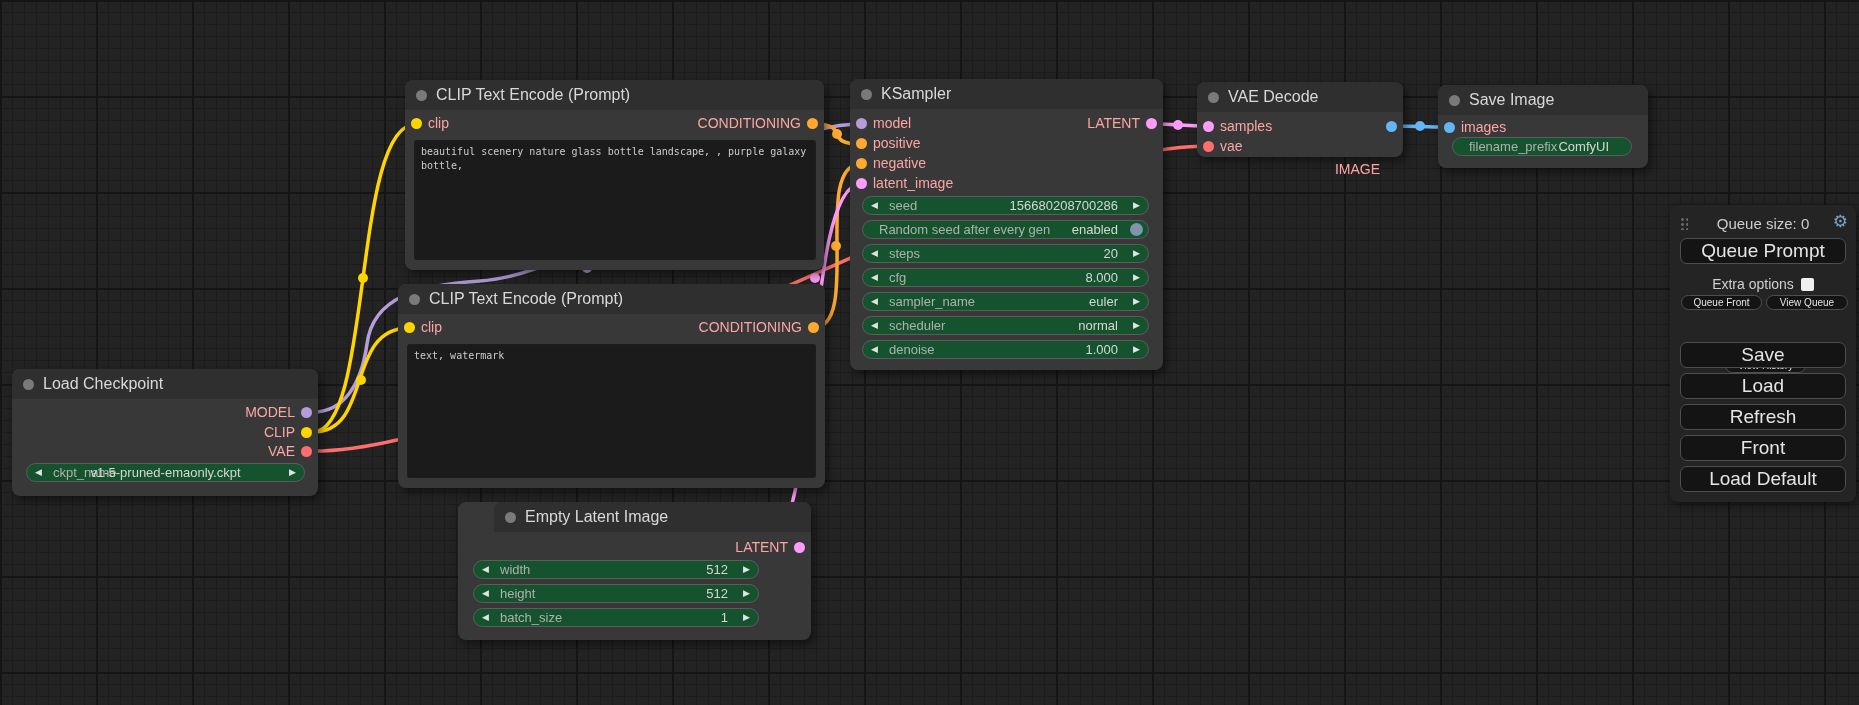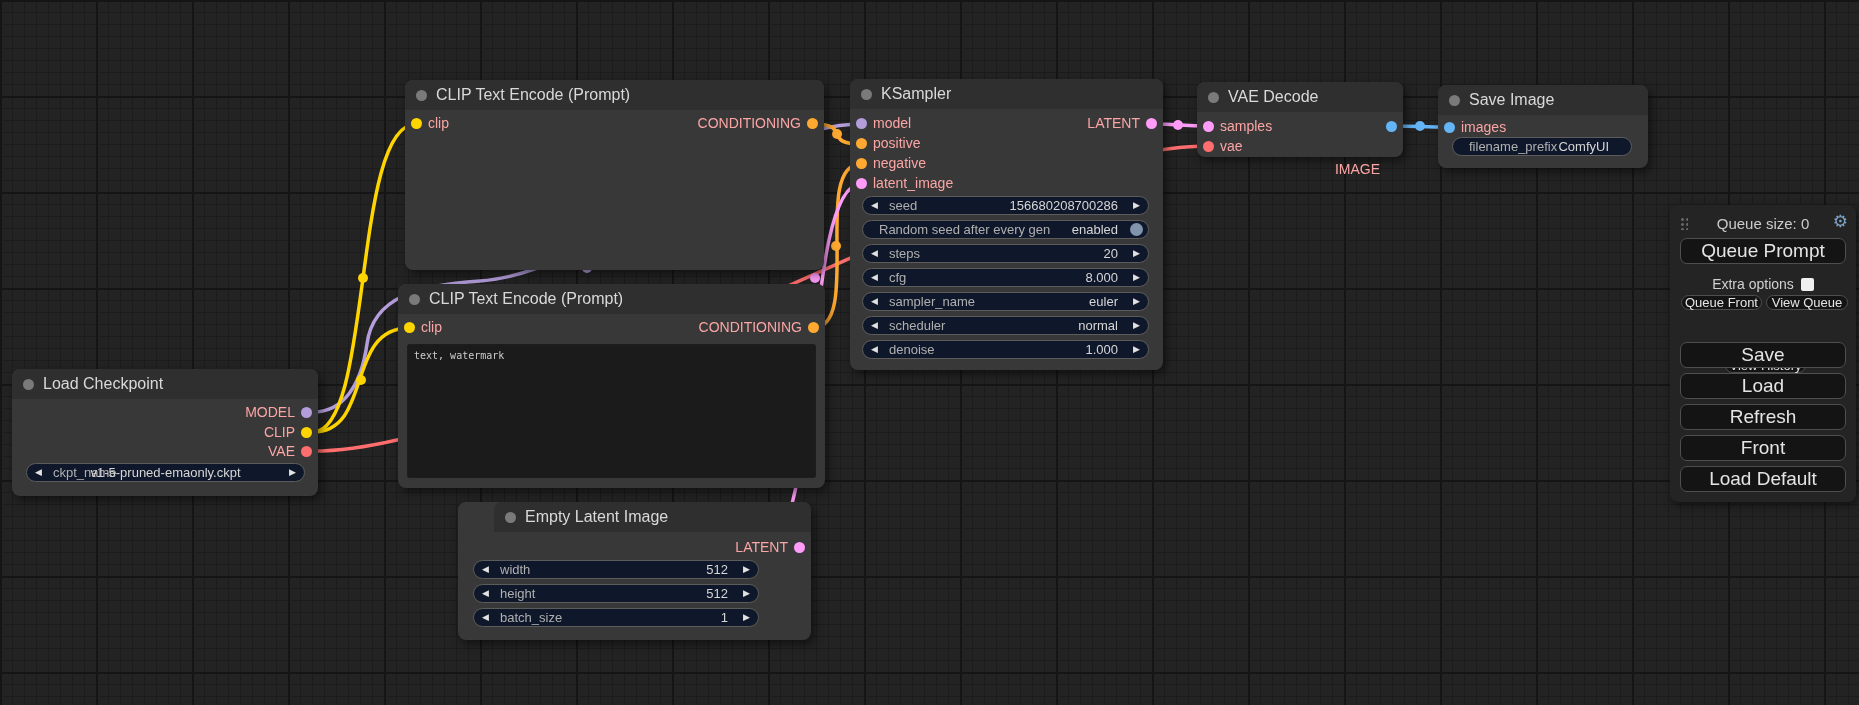--- a/index.html
+++ b/index.html
@@ -20,40 +20,40 @@
   .node-title{height:30px;background:#2f2f2f;border-radius:8px 8px 0 0;
     display:flex;align-items:center;gap:9px;padding-left:11px;
     font-size:16px;color:#d9d9d9;white-space:nowrap;}
   .title-dot{width:11px;height:11px;border-radius:50%;background:#7a7a7a;flex:0 0 auto;}
   .port{position:absolute;width:11px;height:11px;border-radius:50%;}
   .port.in{left:6px;}
   .port.out{right:6px;}
   .plabel{position:absolute;font-size:14px;color:#fca5a5;white-space:nowrap;line-height:13px;}
   .plabel.in{left:23px;}
   .plabel.out{right:23px;}
-  .widget{position:absolute;height:17px;background:#0f172a;border:1px solid #5c5c5c;
+  .widget{position:absolute;height:17px;background:#14532d;border:1px solid #5c5c5c;
     border-radius:10px;font-size:13px;color:#d6d6d6;line-height:17px;white-space:nowrap;}
   .w-label{position:absolute;left:26px;color:#b0b0b0;}
   .w-label.noarrow{left:16px;}
   .w-value{position:absolute;right:30px;}
   .w-value.center{left:0;right:0;text-align:center;}
   .w-value.txt{right:22px;}
   .arr{position:absolute;top:0;font-size:9px;color:#e2e2e2;line-height:17px;}
   .arr.l{left:8px;} .arr.r{right:8px;}
   .toggle{position:absolute;right:5px;top:2px;width:13px;height:13px;border-radius:50%;background:#8095ab;}
   .ta{position:absolute;background:#1b1b1b;border:1px solid #1511 ;border-radius:3px;
     font-family:"DejaVu Sans Mono",monospace;font-size:10px;line-height:14px;color:#cccccc;
     padding:4px 6px;white-space:pre-wrap;word-break:break-word;box-sizing:border-box;}
   
   #qpanel{position:absolute;left:1670px;top:205px;width:186px;height:297px;
     background:#242424;border-radius:8px;box-shadow:2px 3px 8px rgba(0,0,0,.5);z-index:5;}
   .qbtn{position:absolute;background:#141414;border:1px solid #4f4f4f;border-radius:7px;
     color:#e4e4e4;display:flex;align-items:center;justify-content:center;box-sizing:border-box;cursor:pointer;}
   .qbig{left:10px;width:166px;height:26px;font-size:19px;}
-  .qsmall{height:15px;font-size:13px;border-radius:8px;}
+  .qsmall{height:15px;font-size:10px;border-radius:8px;}
   #qsize{position:absolute;top:10px;left:0;right:0;text-align:center;font-size:15px;color:#cccccc;}
   #qhandle{position:absolute;left:10px;top:12px;width:8px;height:13px;
     background-image:radial-gradient(#666 1.3px,transparent 1.5px);
     background-size:5px 5px;}
   #qgear{position:absolute;right:8px;top:6px;font-size:17px;color:#7da3c7;cursor:pointer;}
   #extras{position:absolute;top:71px;left:0;right:0;display:flex;align-items:center;
     justify-content:center;gap:7px;font-size:14px;color:#d0d0d0;}
   #extras .cb{width:13px;height:13px;background:#f0f0f0;border-radius:2px;}
 </style>
 </head>
@@ -103,20 +103,21 @@
 
   <div class="node" style="left:405px;top:80px;width:419px;height:190px;">
     <div class="node-title">
       <span class="title-dot" style="background: rgb(122, 122, 122);"></span>
       <span>CLIP Text Encode (Prompt)</span>
     </div>
     <span class="port in" style="top: 38px; background: rgb(255, 213, 0);"></span>
     <span class="plabel in" style="top:37px;">clip</span>
     <span class="plabel out" style="top:37px;">CONDITIONING</span>
     <span class="port out" style="top: 38px; background: rgb(255, 169, 49);"></span>
+    <div class="ta" style="left:9px;top:60px;width:402px;height:120px;">beautiful scenery nature glass bottle landscape, , purple galaxy bottle,</div>
   </div>
 
   <div class="node" style="left:398px;top:284px;width:427px;height:204px;">
     <div class="node-title">
       <span class="title-dot" style="background: rgb(122, 122, 122);"></span>
       <span>CLIP Text Encode (Prompt)</span>
     </div>
     <span class="port in" style="top: 38px; background: rgb(255, 213, 0);"></span>
     <span class="plabel in" style="top:37px;">clip</span>
     <span class="plabel out" style="top:37px;">CONDITIONING</span>

